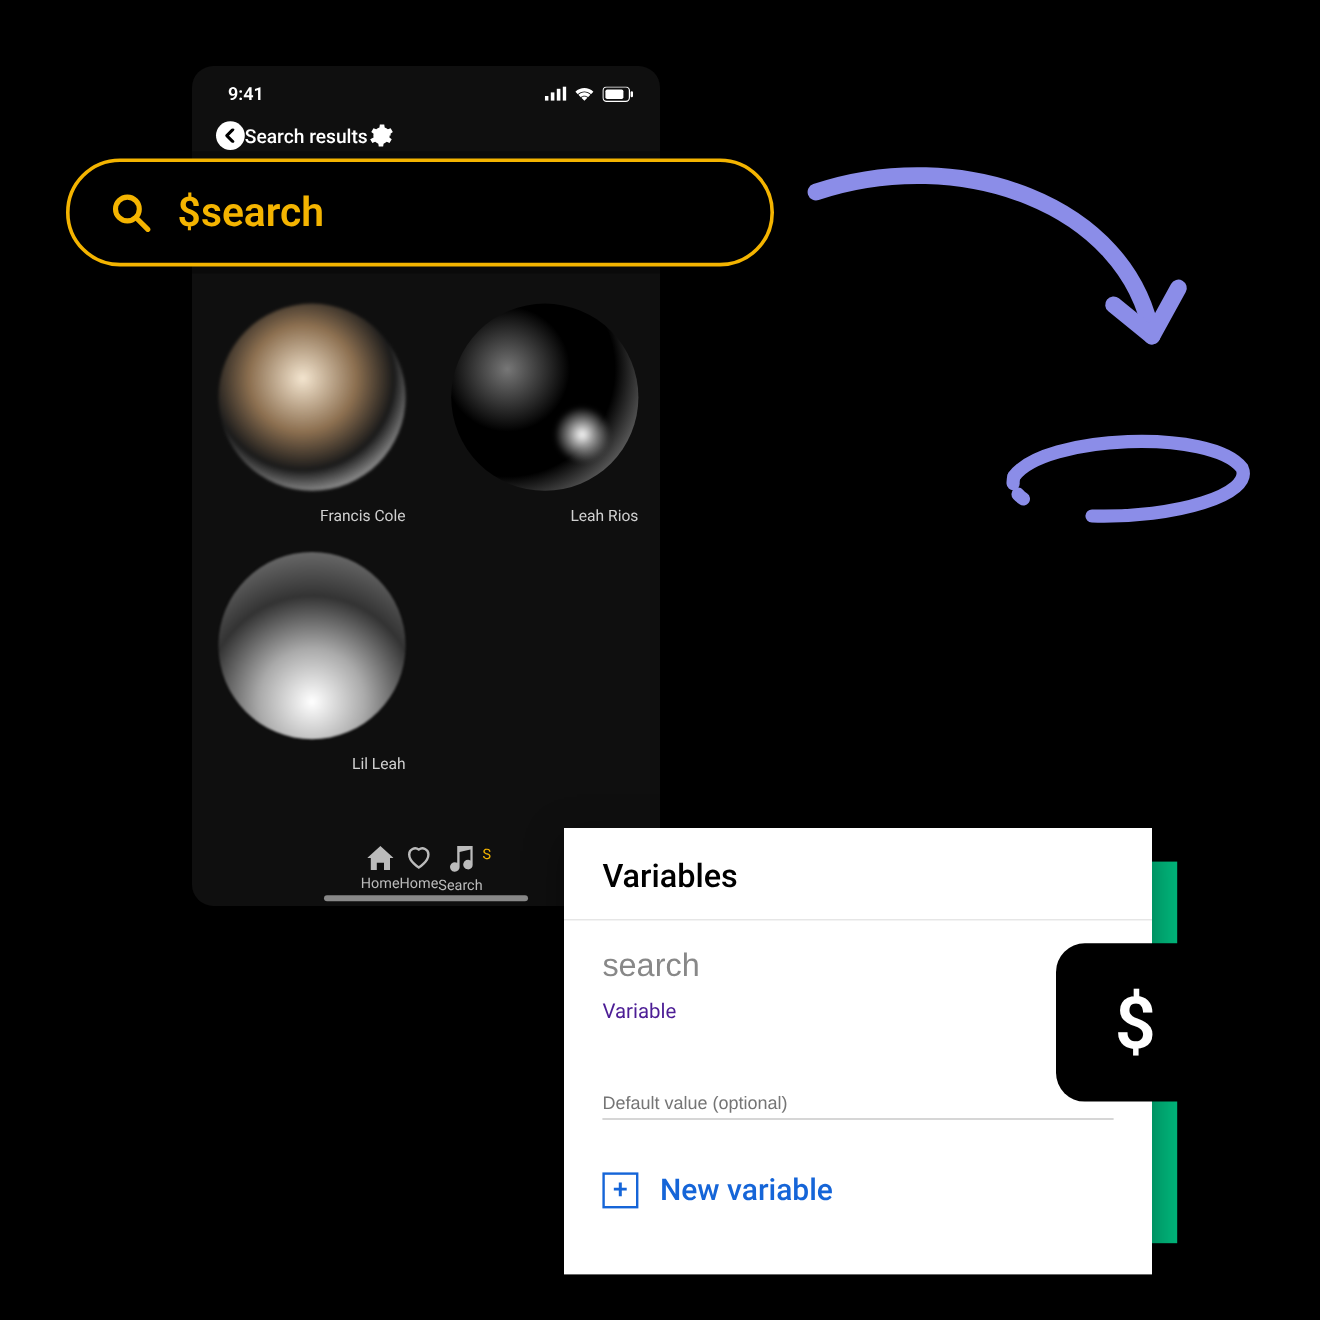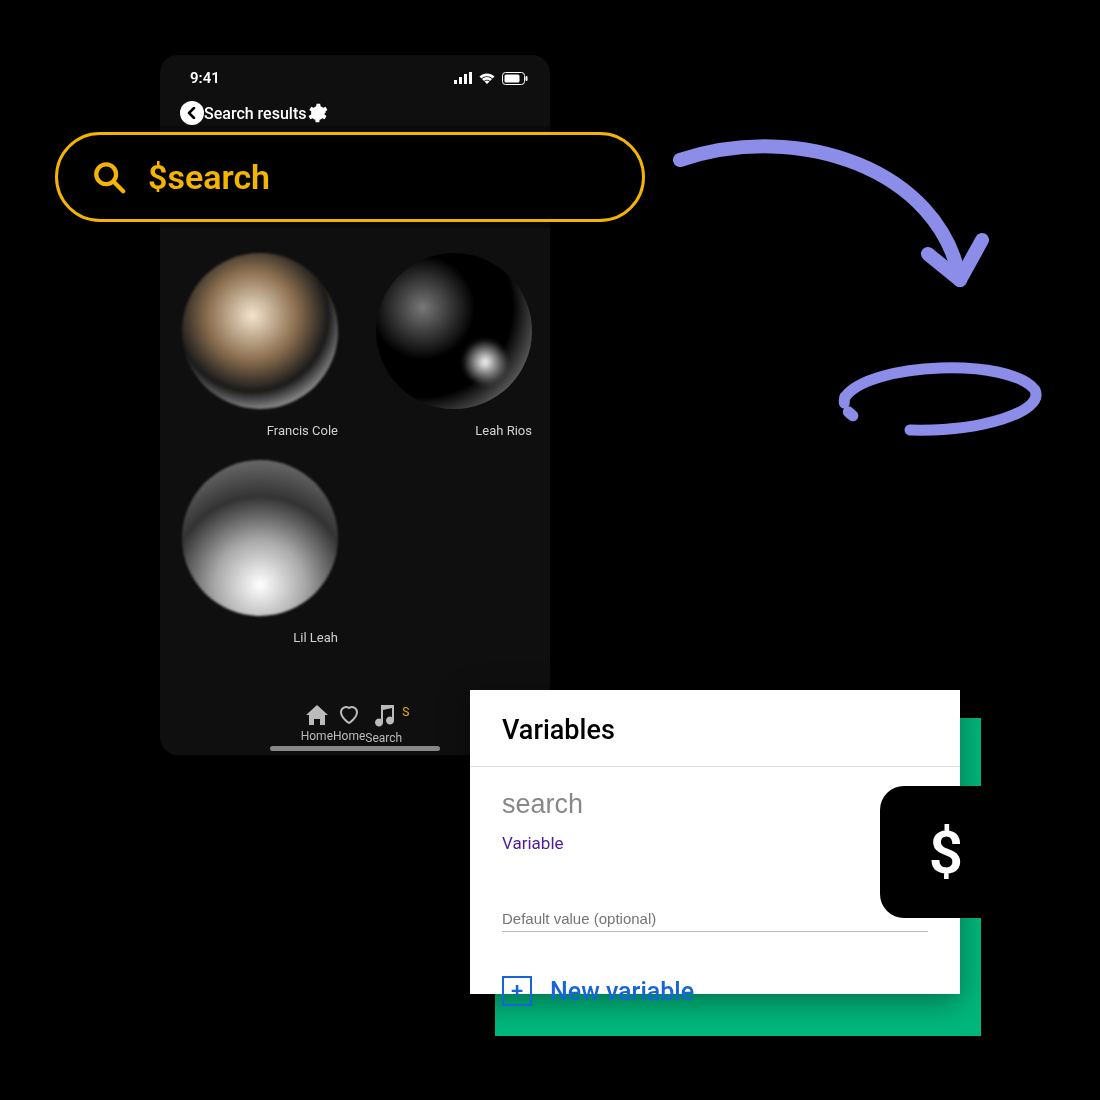--- a/index.html
+++ b/index.html
@@ -119,21 +119,21 @@
   
   .panel-bg {
     position: absolute;
     left: 495px; top: 718px;
     width: 486px; height: 318px;
     background: #00b87c;
   }
   .panel {
     position: absolute;
     left: 470px; top: 690px;
-    width: 490px; height: 304px;
+    width: 490px; height: 372px;
     background: #fff;
     color: #000;
     box-shadow: 0 8px 30px rgba(0,0,0,.4);
   }
   .panel-title {
     font-size: 27px;
     font-weight: 500;
     padding: 24px 32px 20px 32px;
     border-bottom: 1px solid #e0e0e0;
   }

